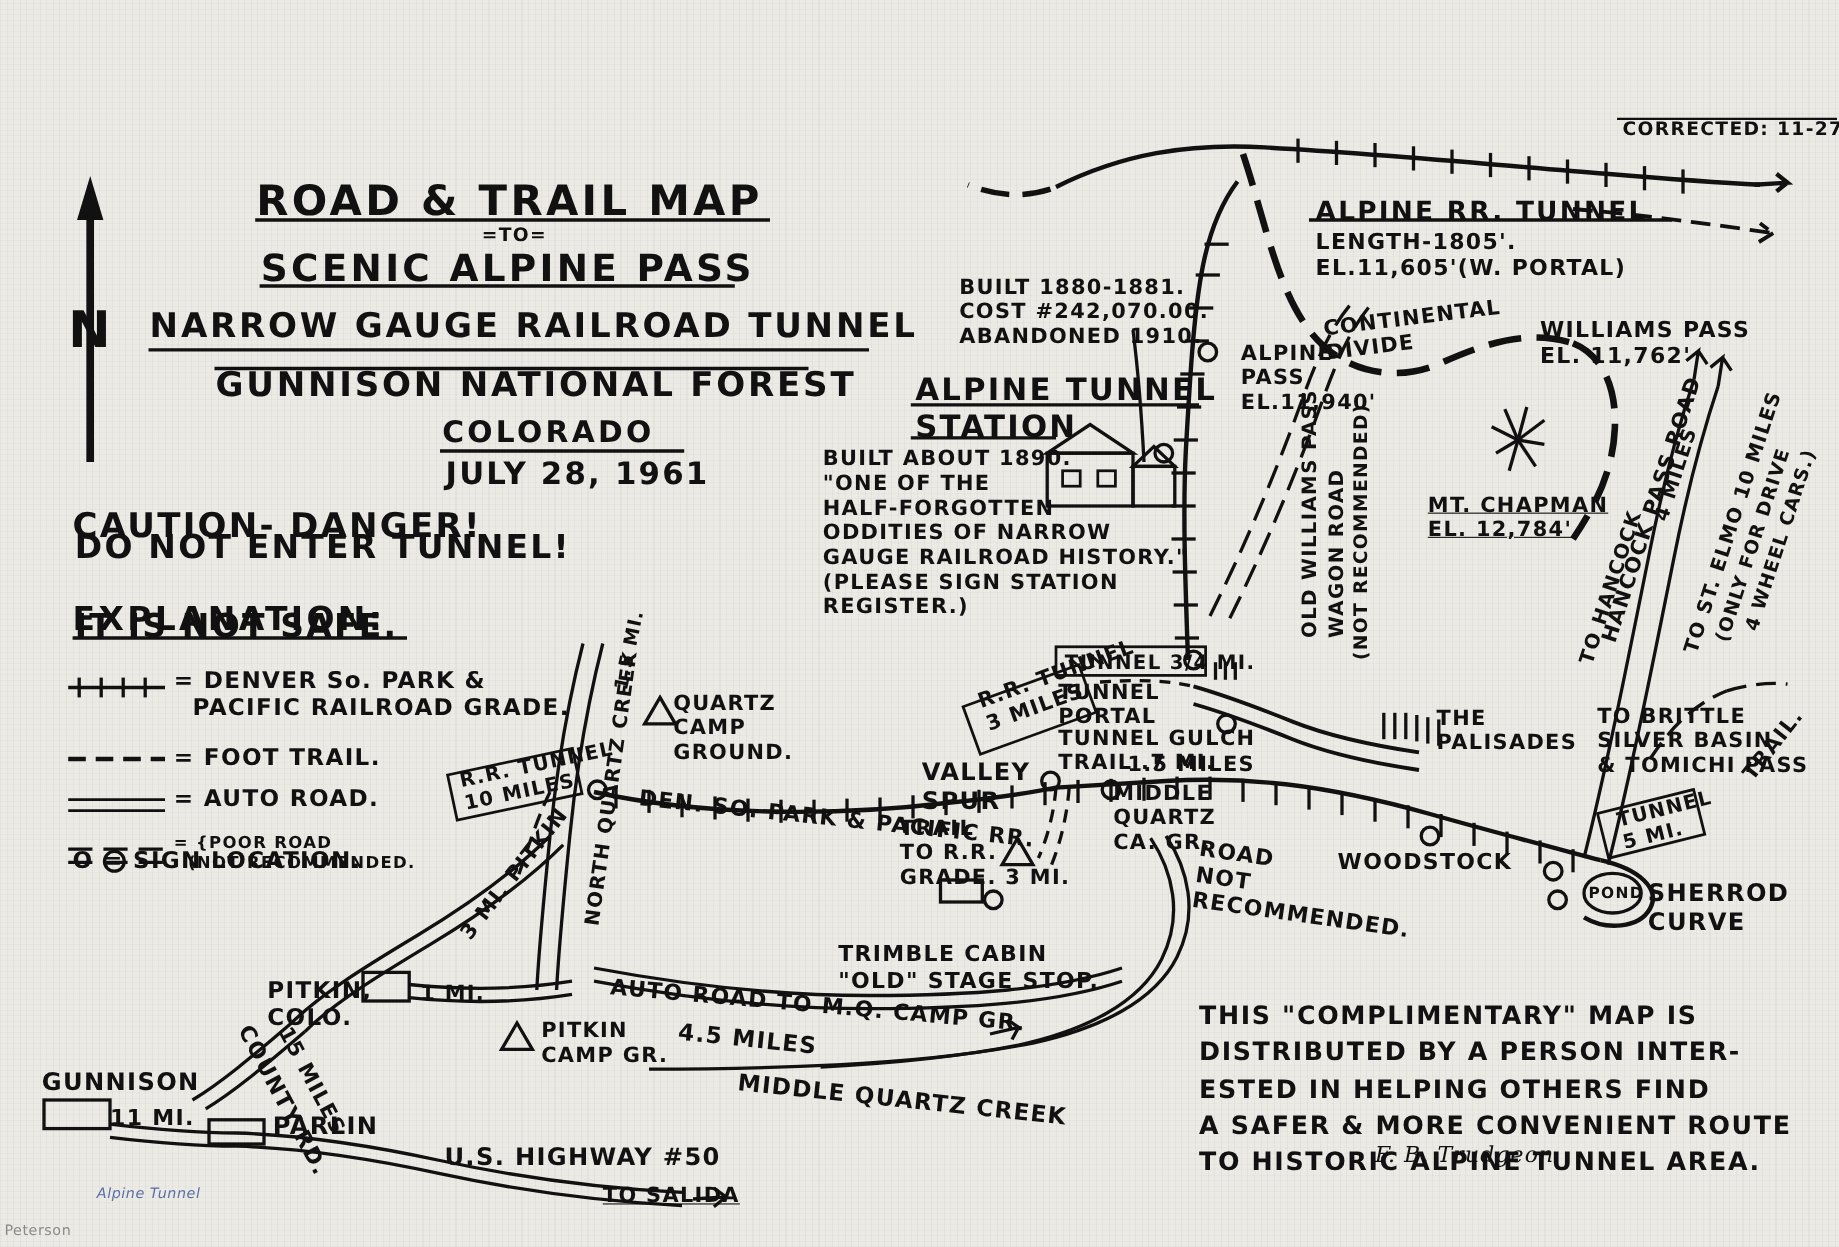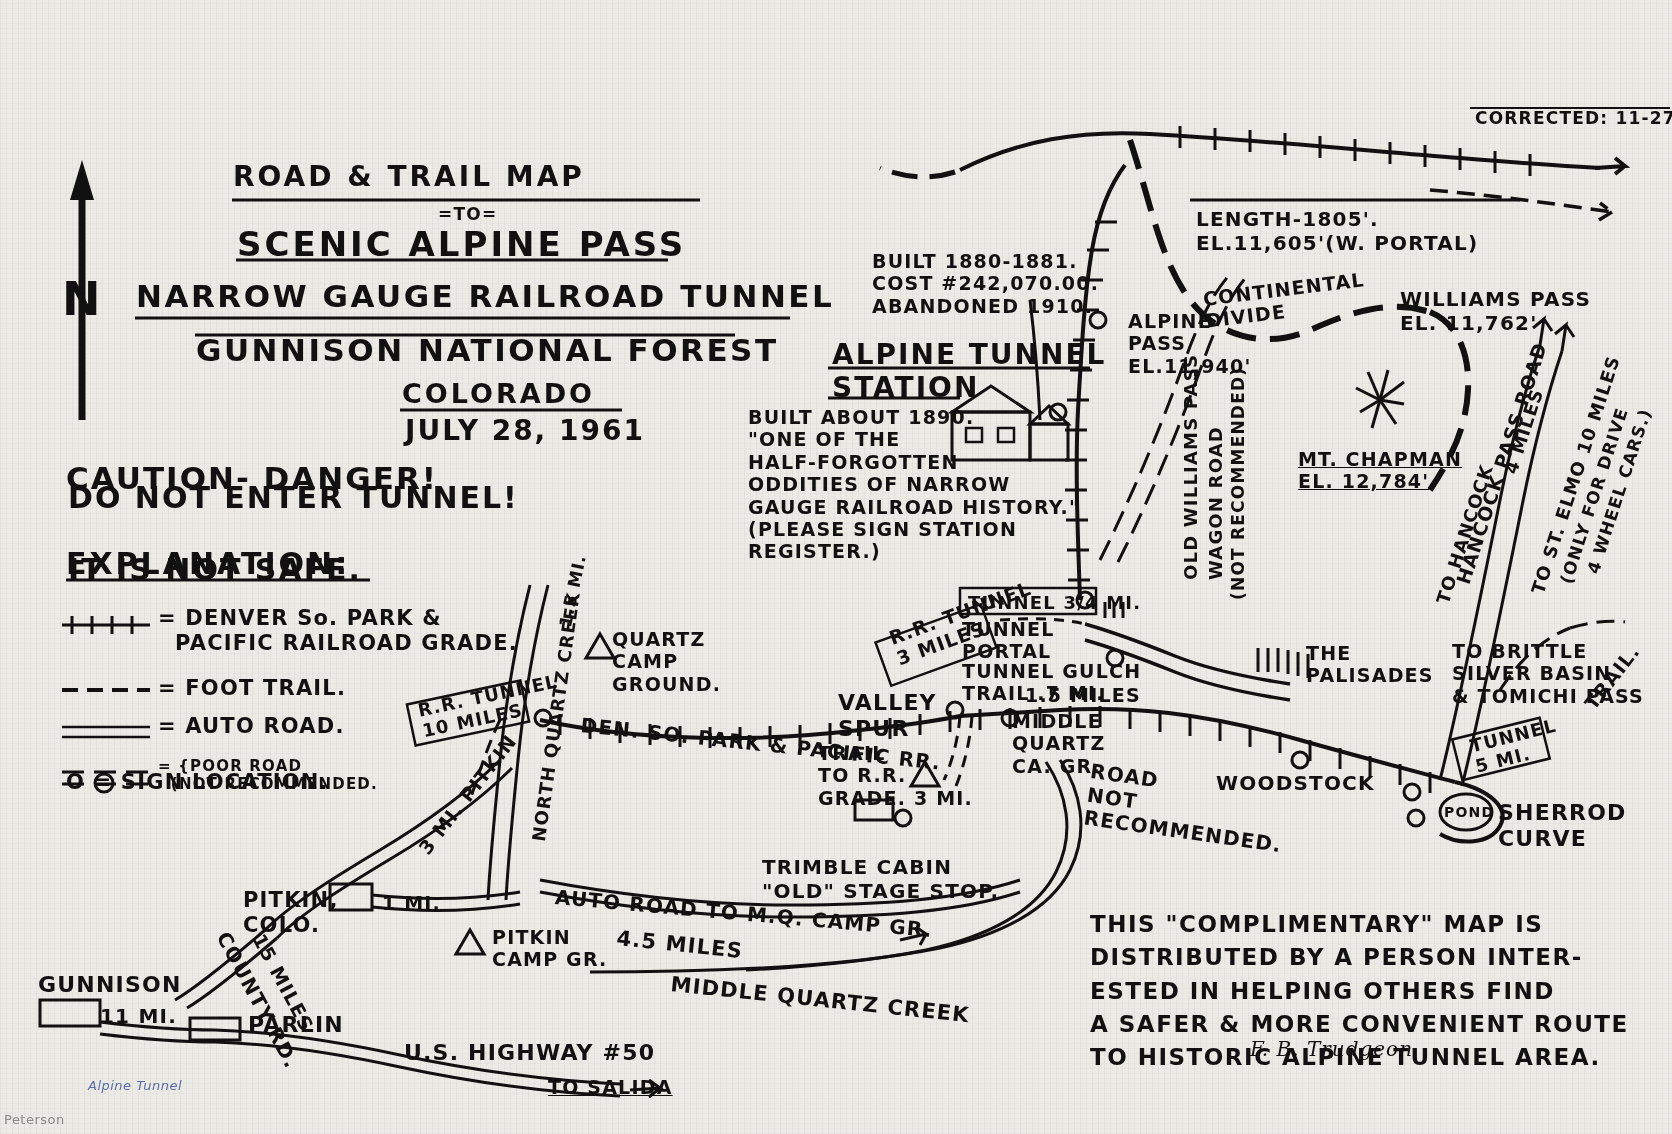--- a/index.html
+++ b/index.html
@@ -266,21 +266,21 @@
     <line x1="400" y1="410" x2="622" y2="410" stroke="#111" stroke-width="3"></line>
     <line x1="66" y1="580" x2="370" y2="580" stroke="#111" stroke-width="3"></line>
     <line x1="1190" y1="200" x2="1520" y2="200" stroke="#111" stroke-width="3"></line>
     <line x1="828" y1="368" x2="1090" y2="368" stroke="#111" stroke-width="3"></line>
     <line x1="828" y1="398" x2="960" y2="398" stroke="#111" stroke-width="3"></line>
     <line x1="1470" y1="108" x2="1670" y2="108" stroke="#111" stroke-width="2"></line>
   </svg>
 
   <div class="lbl" style="left:1475px;top:108px;font-size:17px;">CORRECTED: 11-27-62</div>
 
-  <div class="lbl" style="left:233px;top:160px;font-size:28px;letter-spacing:3px;">ROAD &amp; TRAIL MAP</div>
+  <div class="lbl" style="left:233px;top:160px;font-size:38px;letter-spacing:3px;">ROAD &amp; TRAIL MAP</div>
   <div class="lbl" style="left:438px;top:204px;font-size:17px;">=TO=</div>
   <div class="lbl" style="left:237px;top:224px;font-size:34px;letter-spacing:3px;">SCENIC ALPINE PASS</div>
   <div class="lbl" style="left:136px;top:278px;font-size:31px;letter-spacing:2.5px;">NARROW GAUGE RAILROAD TUNNEL</div>
   <div class="lbl" style="left:196px;top:332px;font-size:31px;letter-spacing:2.5px;">GUNNISON NATIONAL FOREST</div>
   <div class="lbl" style="left:402px;top:378px;font-size:27px;letter-spacing:3px;">COLORADO</div>
   <div class="lbl" style="left:405px;top:414px;font-size:28px;letter-spacing:2px;">JULY 28, 1961</div>
 
   <div class="lbl" style="left:66px;top:460px;font-size:31px;letter-spacing:2px;">CAUTION- DANGER!</div>
   <div class="lbl" style="left:68px;top:480px;font-size:30px;letter-spacing:2px;">DO NOT ENTER TUNNEL!</div>
   <div class="lbl" style="left:68px;top:552px;font-size:30px;letter-spacing:2px;">IT IS NOT SAFE.</div>
@@ -295,20 +295,21 @@
   <div class="lbl" style="left:158px;top:714px;font-size:21px;">= AUTO ROAD.</div>
   <div class="lbl" style="left:158px;top:758px;font-size:15px;">= {POOR ROAD
   (NOT RECOMMENDED.</div>
   <div class="lbl" style="left:66px;top:770px;font-size:21px;">O = SIGN LOCATION.</div>
 
   <div class="lbl" style="left:62px;top:272px;font-size:46px;letter-spacing:2px;">N</div>
 
   <div class="lbl" style="left:872px;top:250px;font-size:19px;">BUILT 1880-1881.
 COST #242,070.00.
 ABANDONED 1910.</div>
+  <div class="lbl" style="left:1196px;top:178px;font-size:24px;letter-spacing:2px;">ALPINE RR. TUNNEL</div>
   <div class="lbl" style="left:1196px;top:208px;font-size:20px;">LENGTH-1805'.
 EL.11,605'(W. PORTAL)</div>
   <div class="lbl" style="left:1204px;top:278px;font-size:19px;transform:rotate(-7deg);">CONTINENTAL
 DIVIDE</div>
   <div class="lbl" style="left:1400px;top:288px;font-size:20px;">WILLIAMS PASS
 EL. 11,762'</div>
   <div class="lbl" style="left:1128px;top:310px;font-size:19px;">ALPINE
 PASS
 EL.11,940'</div>
 

